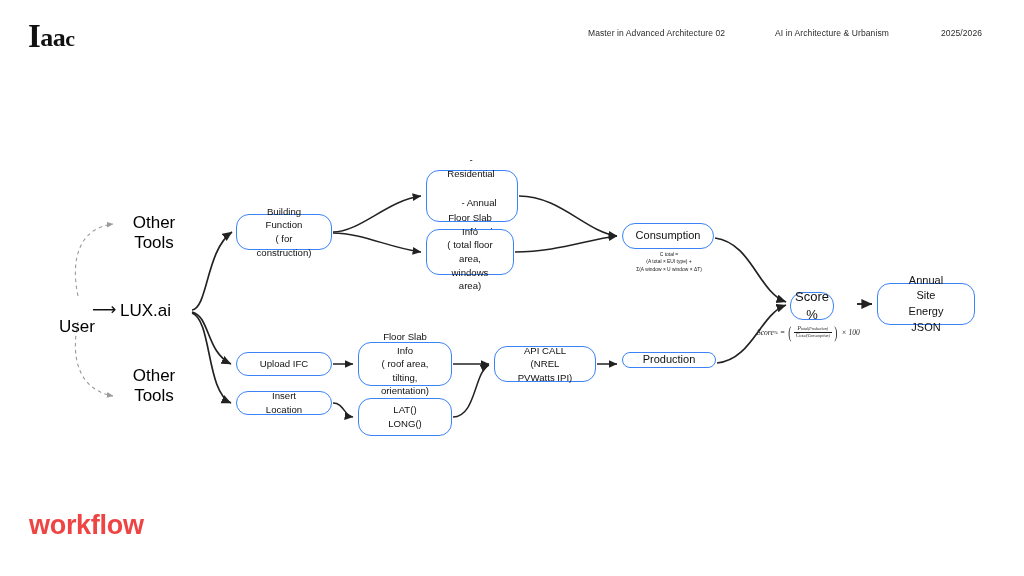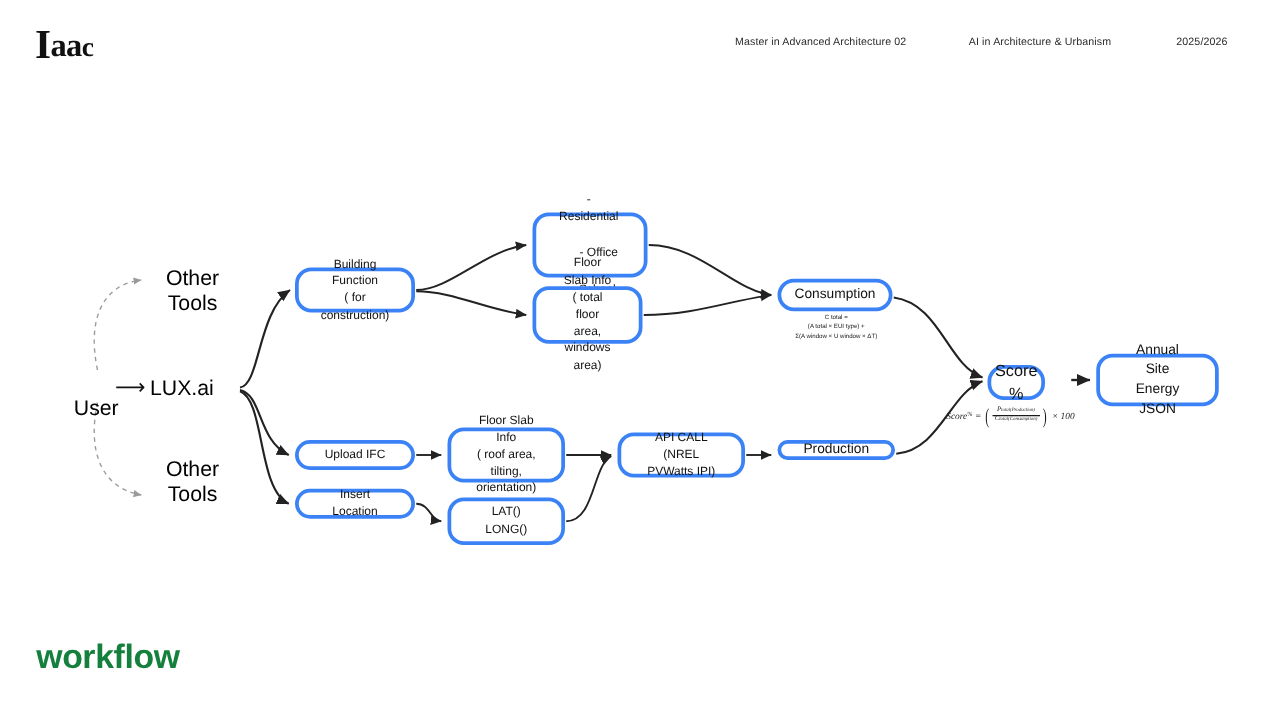--- a/index.html
+++ b/index.html
@@ -85,21 +85,21 @@
     left: 92px;
     top: 299px;
     font-size: 17px;
     color: #111;
   }
 
   
   .box {
     position: absolute;
     box-sizing: border-box;
-    border: 3px solid #3b82f6;
+    border: 1px solid #3b82f6;
     border-radius: 13px;
     background: #ffffff;
     display: flex;
     align-items: center;
     justify-content: center;
     text-align: center;
     font-size: 9.6px;
     line-height: 1.42;
     color: #111;
     white-space: pre-line;
@@ -179,21 +179,21 @@
   .frac .den { font-size: 5.4px; padding: 0 2px; border-top: 0.6px solid #1a1a1a;}
   .frac .vsub { font-size: 3.9px; }
 
   
   .footer-title {
     position: absolute;
     left: 29px;
     top: 510px;
     font-size: 27px;
     font-weight: 700;
-    color: #15803d;
+    color: #ef4444;
     letter-spacing: -0.3px;
   }
 </style>
 </head>
 <body>
 
 <div class="header">
   <div class="logo">
     <span class="logo-i">I</span><span class="logo-a1">a</span><span class="logo-a2">a</span><span class="logo-c">c</span>
   </div>
@@ -252,21 +252,21 @@
 Tools</div>
   <div class="plain-node node-otherbot">Other
 Tools</div>
 
   <div class="box b-building">Building Function
 ( for construction)</div>
 
   <div class="box b-types">
     <span class="type-list">
       <span class="t1">-  Residential</span>
-      <span class="t2">-  Office</span>
+      <span class="t2">-  Annual</span>
       <span class="t3">-  School</span>
     </span>
   </div>
 
   <div class="box b-floorslab1">Floor Slab Info
 ( total floor area,
 windows area)</div>
   <div class="box b-consumption">Consumption</div>
 
   <div class="formula-consumption">C total =

